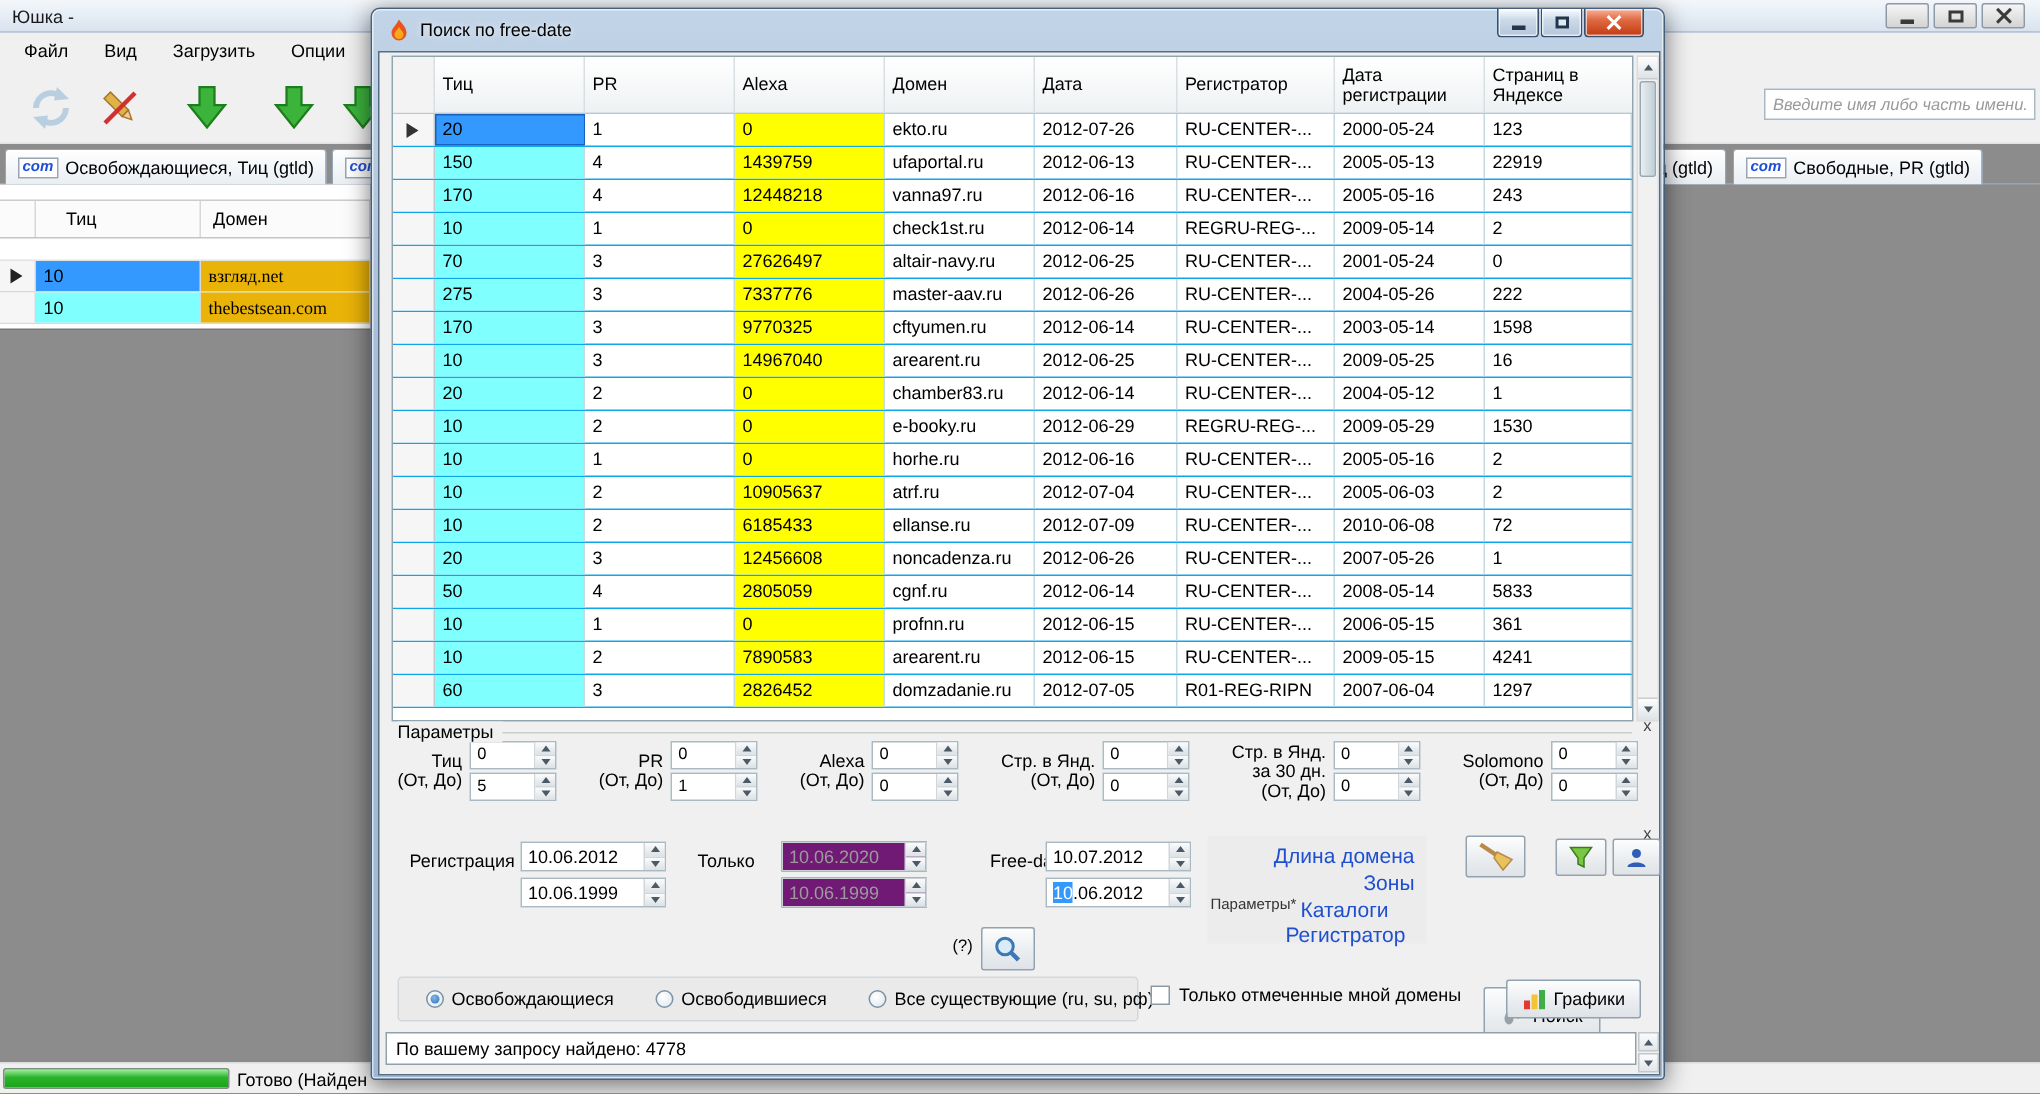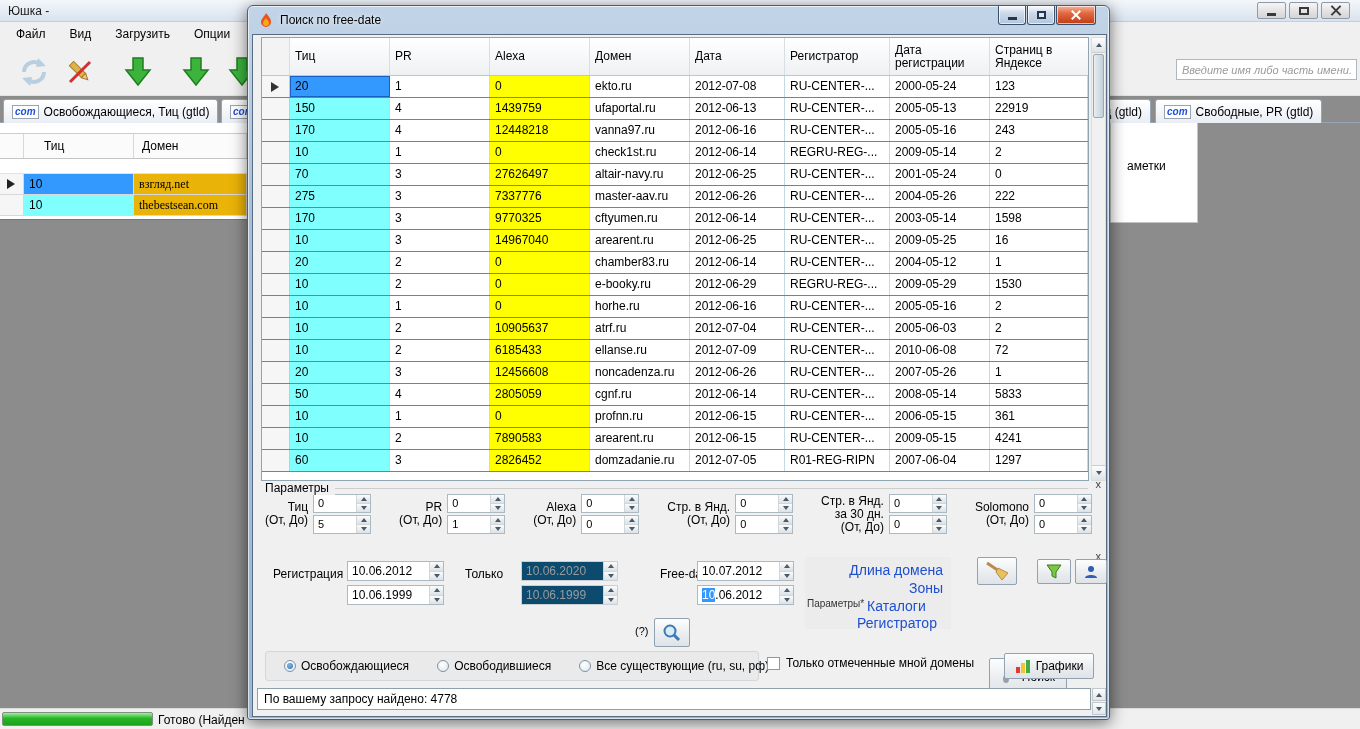--- a/index.html
+++ b/index.html
@@ -118,21 +118,21 @@
 
 .grp2{position:absolute;left:8px;top:518px;width:845px;height:104px;}
 .lbl-reg{position:absolute;left:12px;top:14px;}
 .lbl-paid{position:absolute;left:204px;top:14px;}
 .lbl-free{position:absolute;left:399px;top:14px;}
 .date{position:absolute;width:97px;height:20px;background:#fff;border:1px solid #abb9c2;display:flex;}
 .date .val{flex:1;padding:2px 4px;white-space:nowrap;overflow:hidden;}
 .d-reg1{left:86px;top:8px;} .d-reg2{left:86px;top:32px;}
 .d-paid1{left:260px;top:8px;} .d-paid2{left:260px;top:32px;}
 .d-free1{left:436px;top:8px;} .d-free2{left:436px;top:32px;}
-.date.disabled{background:#0c4a6e;color:#9b9b9b;border-color:#c9d1d6;}
+.date.disabled{background:#701a75;color:#9b9b9b;border-color:#c9d1d6;}
 .sel-text{background:#3399ff;color:#fff;}
 
 .links-panel{position:absolute;left:544px;top:4px;width:146px;height:72px;background:#ececec;}
 .link{position:absolute;color:#1e4fd0;font-size:14px;cursor:pointer;white-space:nowrap;}
 .lk1{right:8px;top:5px;}
 .lk2{right:8px;top:23px;}
 .links-label{position:absolute;left:2px;top:41px;font-size:10px;color:#333;}
 .lk3{left:62px;top:41px;}
 .lk4{left:52px;top:58px;}
 
@@ -261,23 +261,20 @@
           <div class="mg-cell mg-tic mg-cyan">10</div>
           <div class="mg-cell mg-dom mg-green">thebestsean.com</div>
         </div>
       </div>
   </div>
 
   <div class="mw-search">
     <input type="text" placeholder="Введите имя либо часть имени..." style="">
   </div>
 
-  <div class="notes-panel">
-    <span class="notes-text">аметки</span>
-  </div>
 
   <div class="mw-statusbar">
     <div class="progress"></div>
     <span class="mw-status-text">Готово  (Найден</span>
   </div>
 
   <div class="dlg">
     <div class="dlg-title">
       <svg width="16" height="16" viewBox="0 0 16 16">
         <path d="M8 1 C10 4 13 6 13 10 A5 5 0 0 1 3 10 C3 7 6 5 8 1Z" fill="#e8541e"></path>
@@ -311,21 +308,21 @@
           <div class="dg-hcell dw6">Дата регистрации</div>
           <div class="dg-hcell dw7">Страниц в Яндексе</div>
         </div>
         <div>
             <div class="dg-row">
               <div class="dg-cell dg-marker current"></div>
               <div class="dg-cell dw0 cell-sel">20</div>
               <div class="dg-cell dw1">1</div>
               <div class="dg-cell dw2 cell-yellow">0</div>
               <div class="dg-cell dw3">ekto.ru</div>
-              <div class="dg-cell dw4">2012-07-08</div>
+              <div class="dg-cell dw4">2012-07-26</div>
               <div class="dg-cell dw5">RU-CENTER-...</div>
               <div class="dg-cell dw6">2000-05-24</div>
               <div class="dg-cell dw7">123</div>
             </div>
             <div class="dg-row">
               <div class="dg-cell dg-marker"></div>
               <div class="dg-cell dw0 cell-cyan">150</div>
               <div class="dg-cell dw1">4</div>
               <div class="dg-cell dw2 cell-yellow">1439759</div>
               <div class="dg-cell dw3">ufaportal.ru</div>

